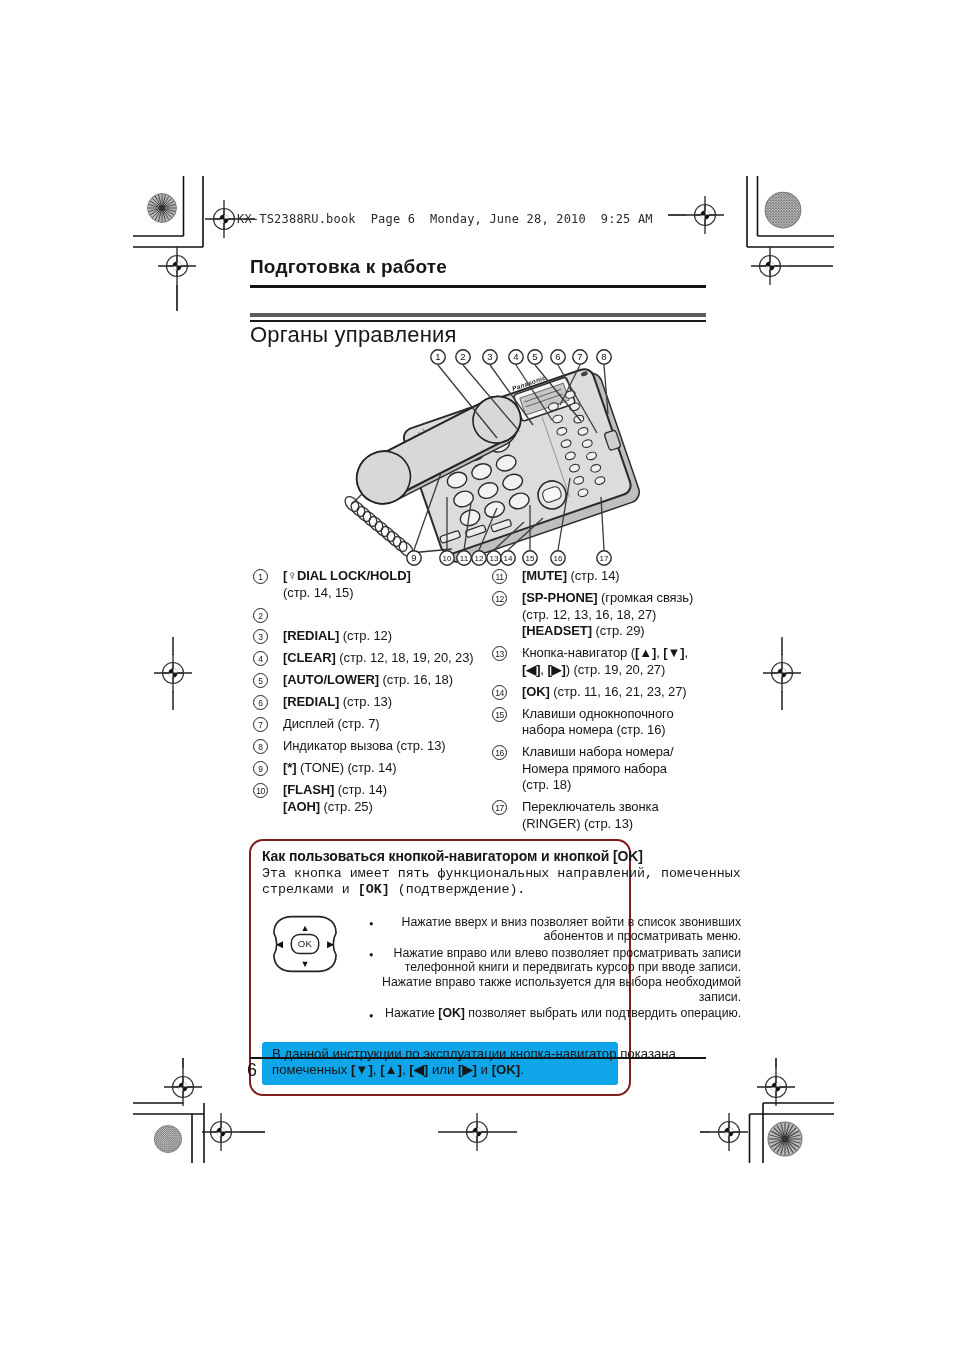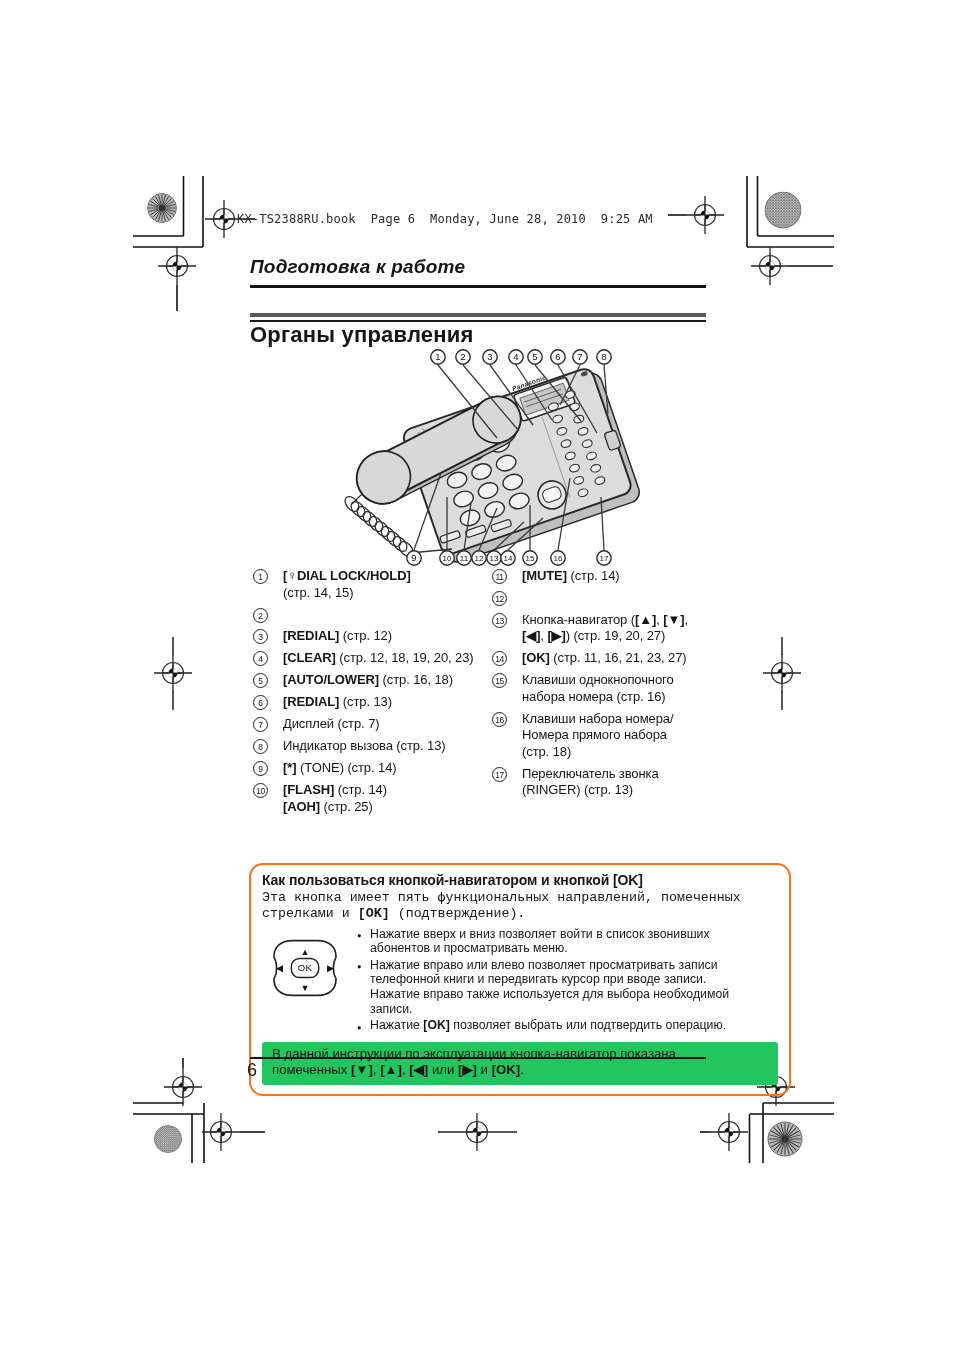--- a/index.html
+++ b/index.html
@@ -2,43 +2,43 @@
 <html><head>
 <meta charset="utf-8">
 <style>
   html,body{margin:0;padding:0;background:#e9e9e9;}
   .page{position:relative;width:955px;height:1350px;background:#ffffff;overflow:hidden;
         font-family:"Liberation Sans",sans-serif;color:#161616;}
   .printmarks{position:absolute;left:0;top:0;width:955px;height:1350px;pointer-events:none;}
   .header-line{position:absolute;left:237px;top:212px;font-family:"DejaVu Sans Mono",monospace;
         font-size:12px;color:#2b2b2b;white-space:pre;letter-spacing:0.2px;}
   .chapter{position:absolute;left:250px;top:256px;width:456px;border-bottom:3px solid #141414;padding-bottom:7px;}
-  .chapter-title{font-size:19px;font-weight:bold;font-style:italic;letter-spacing:0.2px;}
+  .chapter-title{font-size:19px;font-weight:bold;letter-spacing:0.2px;}
   .section-rule{position:absolute;left:250px;top:313px;width:456px;height:3px;
         border-top:4px solid #5a5a5a;border-bottom:2.5px solid #1a1a1a;}
-  .section-title{position:absolute;left:250px;top:322px;margin:0;font-size:22px;font-weight:bold;letter-spacing:0.2px;}
+  .section-title{position:absolute;left:250px;top:322px;margin:0;font-size:22px;font-weight:normal;letter-spacing:0.2px;}
   .diagram{position:absolute;left:300px;top:340px;width:450px;height:235px;}
   .col{position:absolute;font-size:13px;line-height:16.5px;letter-spacing:-0.1px;}
   .col-left{left:253px;top:568px;width:238px;}
   .col-right{left:492px;top:568px;width:235px;}
   .ctl-item{display:flex;margin-bottom:5.5px;align-items:flex-start;}
   .num{flex:0 0 auto;width:15px;height:15px;border:1.2px solid #222;border-radius:50%;
        font-size:8.5px;line-height:14.5px;text-align:center;letter-spacing:-0.4px;margin-right:15px;margin-top:1px;box-sizing:border-box;}
   .ctl-text{white-space:nowrap;}
   .b{font-weight:bold;}
-  .infobox{position:absolute;left:249px;top:863px;width:542px;box-sizing:border-box;
-       border:2px solid #f97316;border-radius:14px;padding:7px 11px 9px 11px;}
+  .infobox{position:absolute;left:249px;top:839px;width:382px;box-sizing:border-box;
+       border:2px solid #7f1d1d;border-radius:14px;padding:7px 11px 9px 11px;}
   .ib-title{font-size:14px;font-weight:bold;letter-spacing:-0.1px;white-space:nowrap;}
   .ib-intro{font-size:13.3px;line-height:15.8px;margin-top:2px;white-space:nowrap;font-family:Liberation Mono, monospace;}
   .ib-flex{display:flex;margin-top:5px;}
   .nav-svg{flex:0 0 auto;width:84px;height:78px;margin:2px 10px 0 1px;}
-  .bullets{list-style:none;margin:0;padding:0;flex:1;font-size:12.3px;line-height:14.6px;}
+  .bullets{list-style:none;margin:12px;padding:0;flex:1;font-size:12.3px;line-height:14.6px;text-align:right;}
   .bullets li{position:relative;padding-left:13px;margin-bottom:2px;white-space:nowrap;}
   .bullets li::before{content:"\25CF";position:absolute;left:0;top:2.5px;font-size:7.5px;}
-  .note{margin-top:7px;background:#22c55e;border-radius:3px;padding:4px 10px 6px 10px;
+  .note{margin-top:7px;background:#0ea5e9;border-radius:3px;padding:4px 10px 6px 10px;
        font-size:13.2px;line-height:16.5px;white-space:nowrap;}
   .footer-rule{position:absolute;left:250px;top:1057px;width:456px;height:2px;background:#141414;}
   .page-number{position:absolute;left:247px;top:1060px;font-size:18px;}
 </style>
 </head>
 <body>
 
 <div class="page">
 
   <svg class="printmarks" viewBox="0 0 955 1350">
@@ -337,20 +337,21 @@
         <div class="ctl-text"><span class="b">[FLASH]</span><span> (стр. 14)</span><br><span class="b">[AOH]</span><span> (стр. 25)</span></div>
       </div>
     </div>
   <div class="col col-right" id="col-right">
       <div class="ctl-item">
         <span class="num">11</span>
         <div class="ctl-text"><span class="b">[MUTE]</span><span> (стр. 14)</span></div>
       </div>
       <div class="ctl-item">
         <span class="num">12</span>
+        <div class="ctl-text"><span class="b">[SP-PHONE]</span><span> (громкая связь)</span><br><span>(стр. 12, 13, 16, 18, 27)</span><br><span class="b">[HEADSET]</span><span> (стр. 29)</span></div>
       </div>
       <div class="ctl-item">
         <span class="num">13</span>
         <div class="ctl-text"><span>Кнопка-навигатор (</span><span class="b">[▲]</span><span>, </span><span class="b">[▼]</span><span>,</span><br><span class="b">[◀]</span><span>, </span><span class="b">[▶]</span><span>) (стр. 19, 20, 27)</span></div>
       </div>
       <div class="ctl-item">
         <span class="num">14</span>
         <div class="ctl-text"><span class="b">[OK]</span><span> (стр. 11, 16, 21, 23, 27)</span></div>
       </div>
       <div class="ctl-item">

